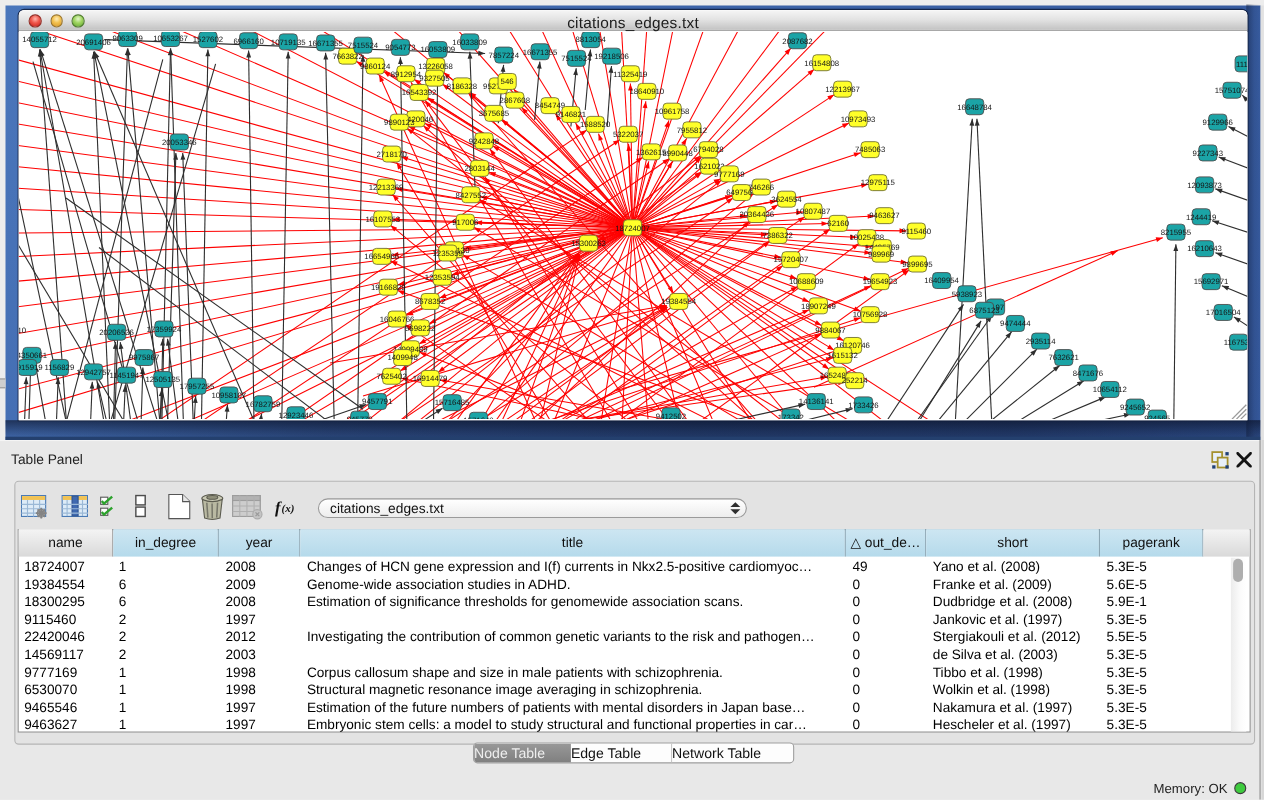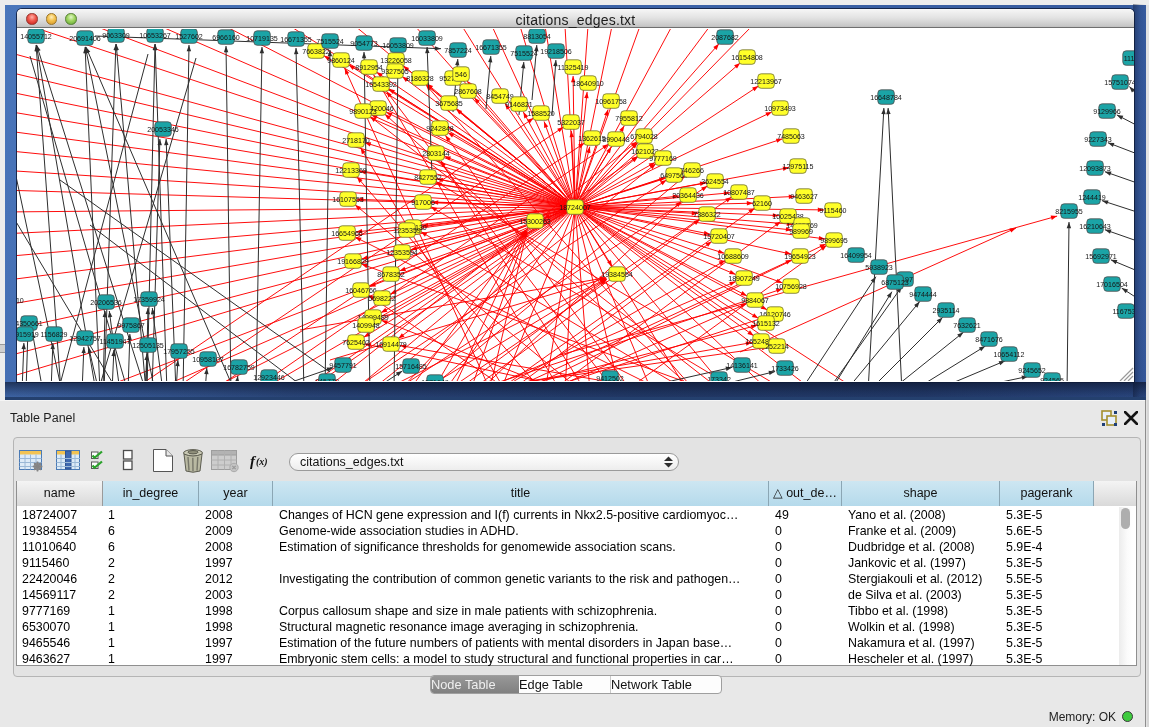--- a/index.html
+++ b/index.html
@@ -929,21 +929,21 @@
     <path d="M5.5 0.5 L10 5 H1 Z" fill="#2e2e2e"></path>
     <path d="M5.5 11.5 L10 7 H1 Z" fill="#2e2e2e"></path>
   </svg>
   <div id="tblbox" class="abs"></div>
   <div id="thead" class="abs">
     <div class="th thg" style="left:1px;width:86px">name</div>
     <div class="th" style="left:87px;width:96px">in_degree</div>
     <div class="th" style="left:183px;width:74px">year</div>
     <div class="th" style="left:257px;width:496px">title</div>
     <div class="th" style="left:753px;width:73px">△ out_de…</div>
-    <div class="th" style="left:826px;width:158px">shape</div>
+    <div class="th" style="left:826px;width:158px">short</div>
     <div class="th" style="left:984px;width:94px">pagerank</div>
     <div class="th thg" style="left:1078px;width:42px;border-right:none"></div>
   </div>
   <div class="row abs" style="top:507.5px">
     <span class="c" style="left:5px;width:80px">18724007</span>
     <span class="c" style="left:91px;width:90px">1</span>
     <span class="c" style="left:188px;width:68px">2008</span>
     <span class="c" style="left:262px;width:489px">Changes of HCN gene expression and I(f) currents in Nkx2.5-positive cardiomyoc…</span>
     <span class="c" style="left:758px;width:66px">49</span>
     <span class="c" style="left:831px;width:152px">Yano et al. (2008)</span>
@@ -952,27 +952,27 @@
 <div class="row abs" style="top:523.5px">
     <span class="c" style="left:5px;width:80px">19384554</span>
     <span class="c" style="left:91px;width:90px">6</span>
     <span class="c" style="left:188px;width:68px">2009</span>
     <span class="c" style="left:262px;width:489px">Genome-wide association studies in ADHD.</span>
     <span class="c" style="left:758px;width:66px">0</span>
     <span class="c" style="left:831px;width:152px">Franke et al. (2009)</span>
     <span class="c" style="left:989px;width:88px">5.6E-5</span>
   </div>
 <div class="row abs" style="top:539.6px">
-    <span class="c" style="left:5px;width:80px">11010640</span>
+    <span class="c" style="left:5px;width:80px">18300295</span>
     <span class="c" style="left:91px;width:90px">6</span>
     <span class="c" style="left:188px;width:68px">2008</span>
     <span class="c" style="left:262px;width:489px">Estimation of significance thresholds for genomewide association scans.</span>
     <span class="c" style="left:758px;width:66px">0</span>
     <span class="c" style="left:831px;width:152px">Dudbridge et al. (2008)</span>
-    <span class="c" style="left:989px;width:88px">5.9E-4</span>
+    <span class="c" style="left:989px;width:88px">5.9E-1</span>
   </div>
 <div class="row abs" style="top:555.6px">
     <span class="c" style="left:5px;width:80px">9115460</span>
     <span class="c" style="left:91px;width:90px">2</span>
     <span class="c" style="left:188px;width:68px">1997</span>
     <span class="c" style="left:758px;width:66px">0</span>
     <span class="c" style="left:831px;width:152px">Jankovic et al. (1997)</span>
     <span class="c" style="left:989px;width:88px">5.3E-5</span>
   </div>
 <div class="row abs" style="top:571.7px">

